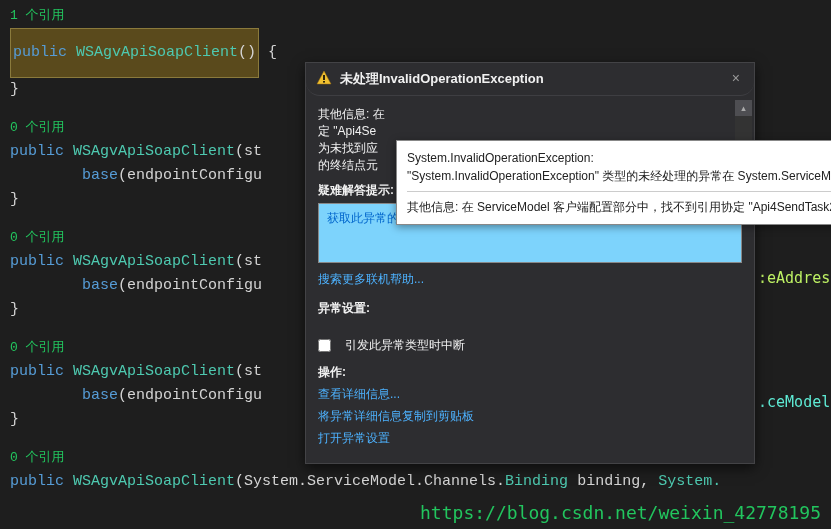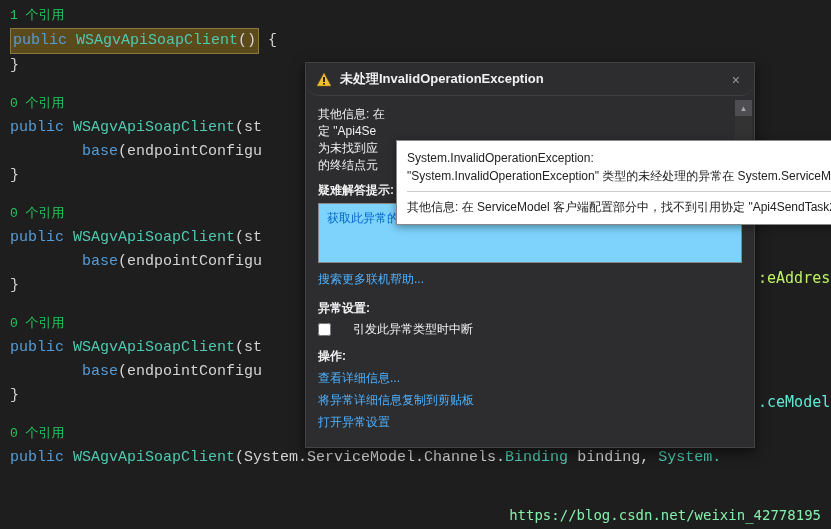--- a/index.html
+++ b/index.html
@@ -11,39 +11,39 @@
   font-size: 15px;
   color: #d4d4d4;
   overflow: hidden;
   position: relative;
 }
 .editor { padding: 4px 10px; line-height: 24px; }
 .ref { color: #22c55e; font-size: 13px; }
 .kw { color: #569cd6; }
 .type { color: #4ec9b0; }
 .punct { color: #d4d4d4; }
-.highlight-line .signature { background: #5a4a1c; border: 1px solid #8a7a3c; padding: 0 2px; display: inline-block; }
+.highlight-line .signature { background: #5a4a1c; border: 1px solid #8a7a3c; padding: 12px 2px; display: inline-block; }
 .partial-type { color: #4ec9b0; }
 
 .exception-popup {
   position: absolute;
   top: 62px;
   left: 305px;
   width: 450px;
   background: #2d2d30;
   color: #f1f1f1;
   font-family: "Microsoft YaHei", "Segoe UI", sans-serif;
   font-size: 12px;
   border: 1px solid #434346;
   box-shadow: 0 4px 12px rgba(0,0,0,0.6);
   z-index: 5;
 }
 .popup-header {
   display: flex;
-  align-items: flex-end;
+  align-items: flex-start;
   padding: 7px 10px;
   border-bottom: 1px solid #3e3e42;
   border-radius: 14px;
 }
 .warning-icon {
   width: 16px; height: 16px;
   margin-right: 8px;
   display: inline-flex; align-items: center; justify-content: center;
 }
 .popup-title { flex: 1; font-weight: bold; font-size: 13px; }
@@ -60,21 +60,21 @@
 .section-label { font-weight: bold; margin-bottom: 4px; font-size: 12px; }
 .trouble-box {
   background: #7dd3fc; color: #222;
   border: 1px solid #888;
   padding: 6px 8px;
   height: 60px;
   font-size: 12px;
 }
 .trouble-box .link { color: #0066cc; }
 .link { color: #4db2ff; cursor: pointer; }
-.checkbox-row { display: flex; align-items: center; gap: 22px; margin-top: 4px; }
+.checkbox-row { display: flex; align-items: center; gap: 14px; margin-top: 20px; }
 .checkbox-row input { width: 13px; height: 13px; }
 .action-link { display: block; color: #4db2ff; margin: 5px 0; cursor: pointer; }
 
 .tooltip {
   position: absolute;
   top: 140px;
   left: 396px;
   width: 540px;
   background: #fff;
   color: #222;
@@ -83,22 +83,22 @@
   font-family: "Microsoft YaHei", "Segoe UI", sans-serif;
   font-size: 12px;
   line-height: 18px;
   box-shadow: 0 2px 8px rgba(0,0,0,0.4);
   z-index: 10;
 }
 .tooltip hr { border: none; border-top: 1px solid #ccc; margin: 6px 0; }
 .watermark {
   position: absolute;
   bottom: 6px; right: 10px;
-  color: #86efac;
-  font-size: 14px;
+  color: #22c55e;
+  font-size: 18px;
   font-family: Consolas, monospace;
   z-index: 2;
   pointer-events: none;
 }
 .eAddress { position: absolute; left: 758px; top: 269px; font-family: Consolas, monospace; font-size: 15px; color: #bef264; }
 .ceModel { position: absolute; left: 758px; top: 393px; font-family: Consolas, monospace; font-size: 15px; color: #5eead4; }
 </style>
 </head>
 <body>
 

